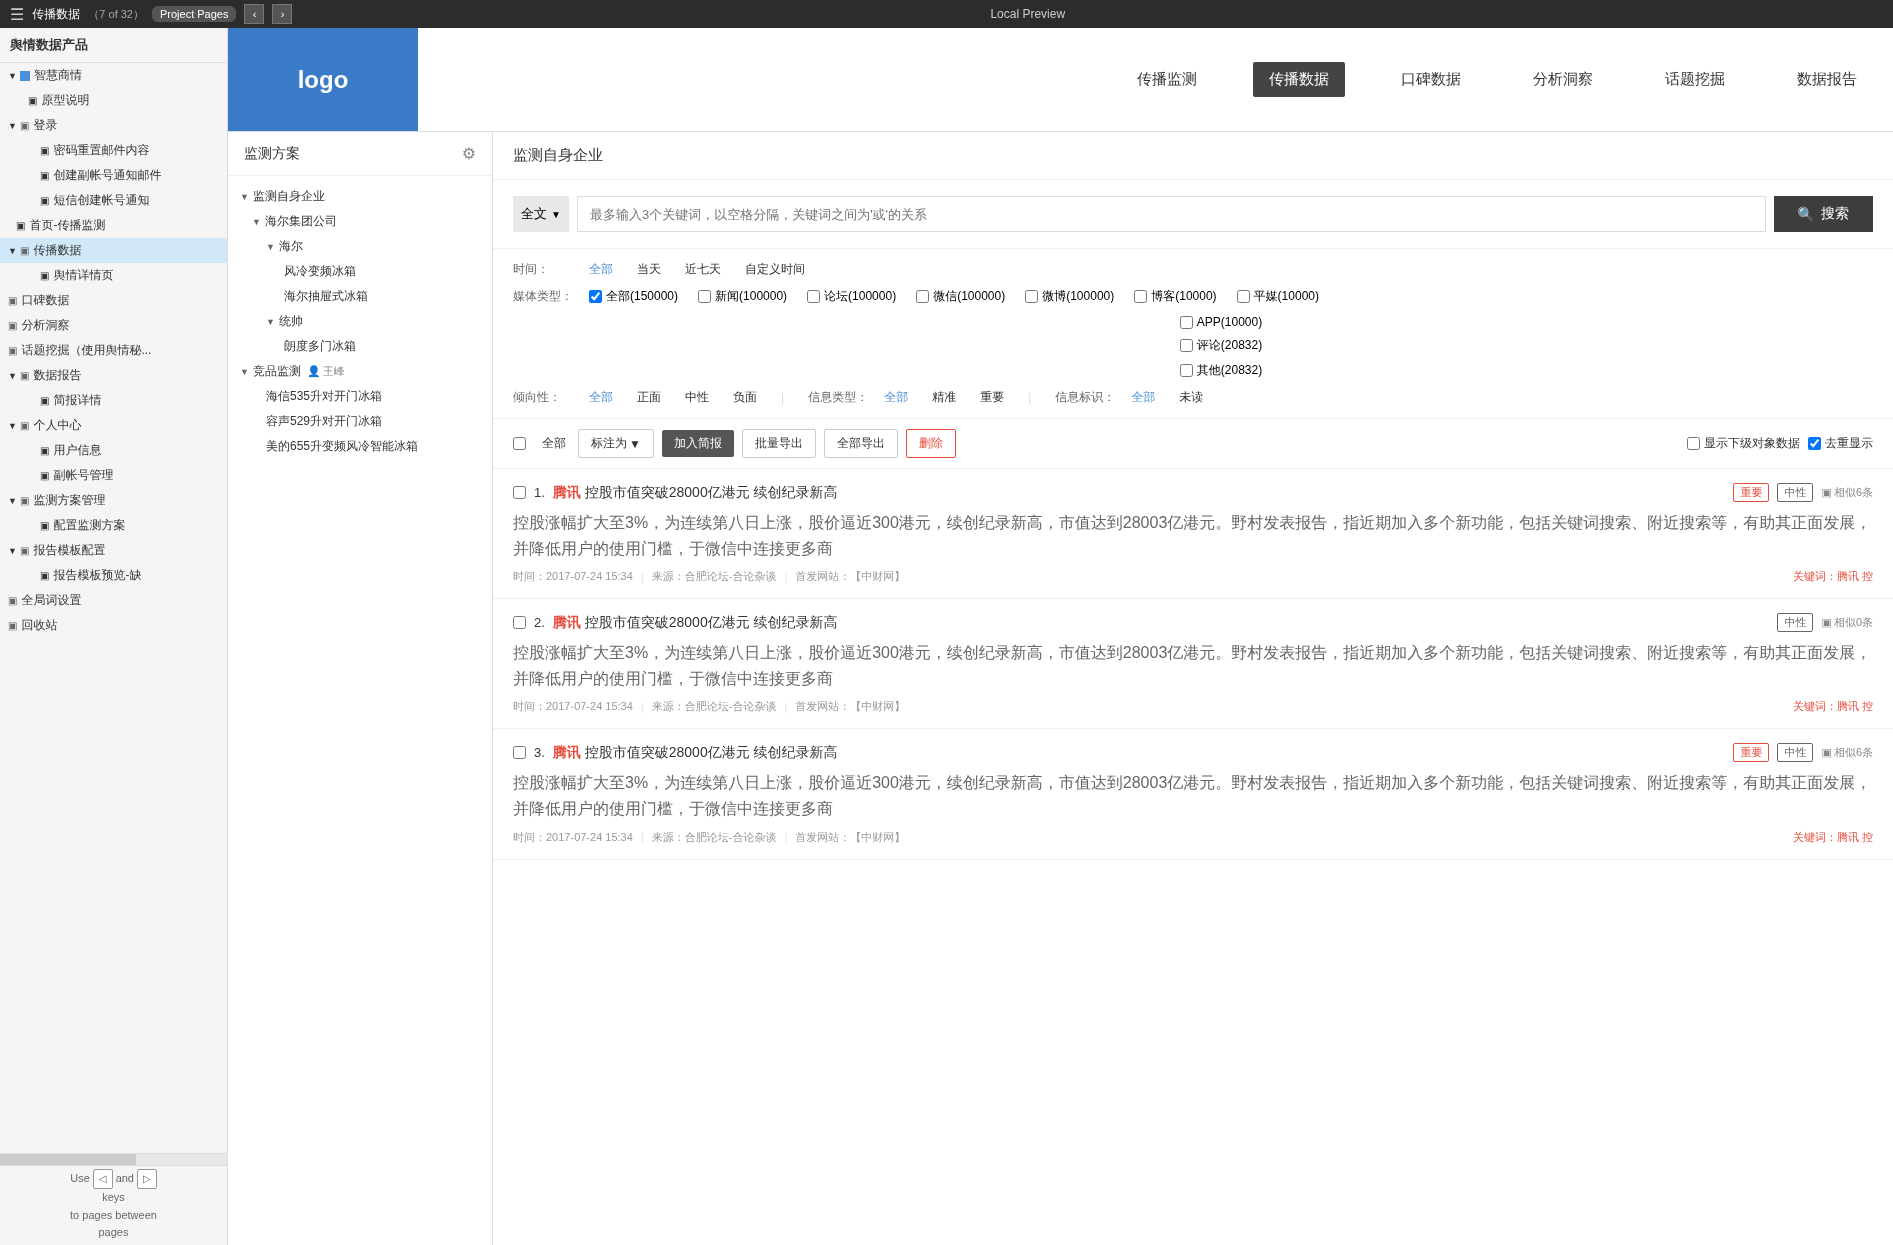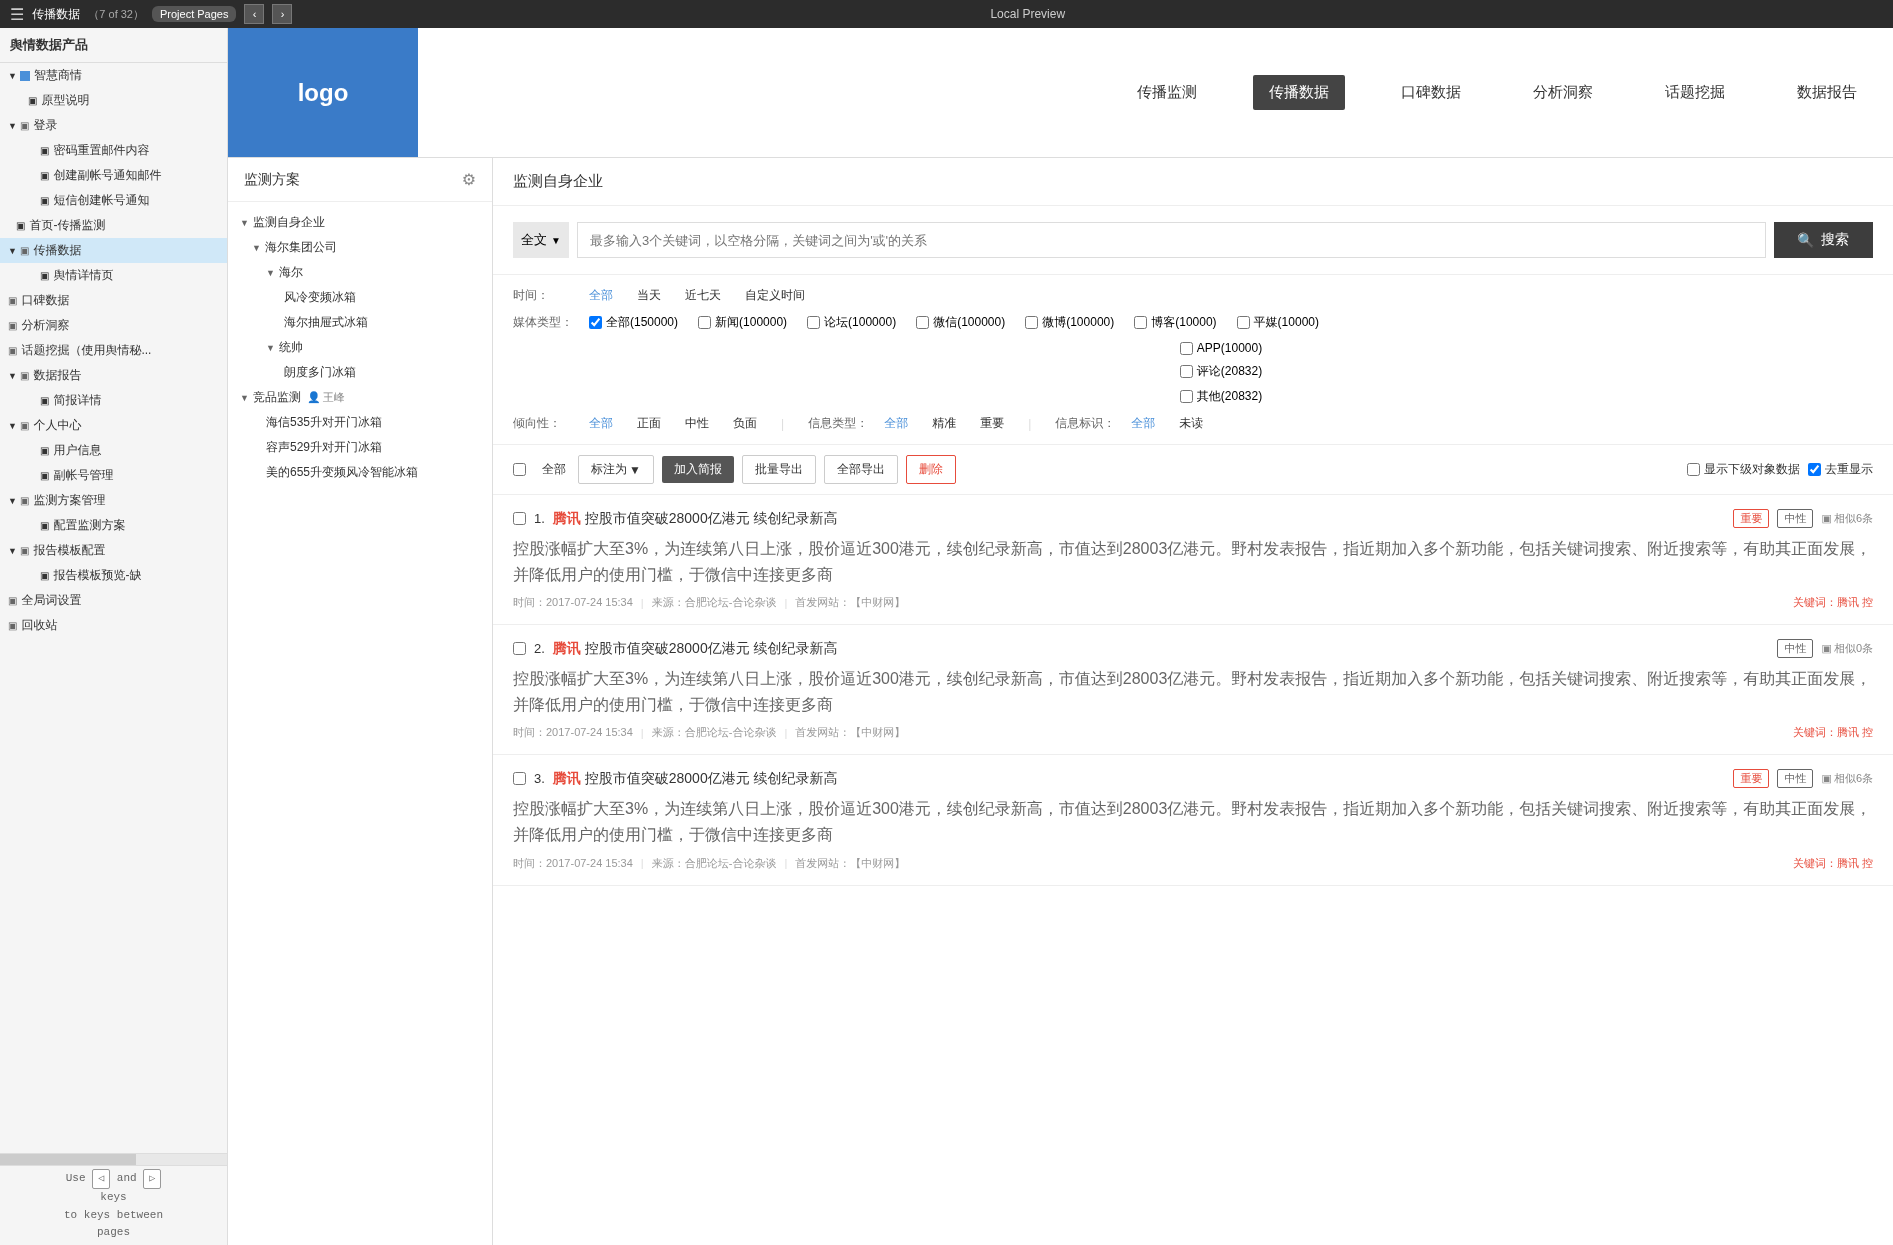--- a/index.html
+++ b/index.html
@@ -44,37 +44,37 @@
     .nav-arrow-btn {
       width: 20px; height: 20px; background: #fff; border: 1px solid #ccc;
       display: flex; align-items: center; justify-content: center; cursor: pointer;
       font-size: 11px;
     }
 
     
     .left-bottom {
       height: 80px; border-top: 1px solid #ddd; background: #f5f5f5;
       display: flex; flex-direction: column; align-items: center; justify-content: center;
-      gap: 4px; padding: 8px; font-family: Liberation Mono, monospace;
+      gap: 4px; padding: 8px;
     }
     .bottom-nav-text { font-size: 11px; color: #666; text-align: center; line-height: 1.6; }
     .key-box {
       display: inline-block; border: 1px solid #999; background: #fff;
       padding: 1px 5px; border-radius: 2px; font-size: 10px;
     }
 
     
     .main-area {
       position: absolute; top: 28px; left: 228px; right: 0; bottom: 0;
       display: flex; flex-direction: column;
     }
 
     
     .app-header {
-      height: 130px; background: #fff; display: flex; align-items: stretch;
+      height: 104px; background: #fff; display: flex; align-items: stretch;
       border-bottom: 1px solid #ddd;
     }
     .logo-area {
       width: 190px; background: #3a7bc8; display: flex; align-items: center;
       justify-content: center; color: #fff; font-size: 24px; font-weight: bold; flex-shrink: 0;
     }
     .nav-menu {
       flex: 1; display: flex; align-items: center; justify-content: flex-end;
       padding-right: 20px; gap: 40px;
     }
@@ -338,21 +338,21 @@
 
   <div class="left-bottom">
     <div class="bottom-nav-text">
       <span>Use</span>
       <span class="key-box">◁</span>
       <span>and</span>
       <span class="key-box">▷</span>
       <br>
       <span>keys</span>
       <br>
-      <span>to keys between</span>
+      <span>to pages between</span>
       <br>
       <span>pages</span>
     </div>
   </div>
 </div>
 
 <div class="main-area">
 
   <div class="app-header">
     <div class="logo-area">

